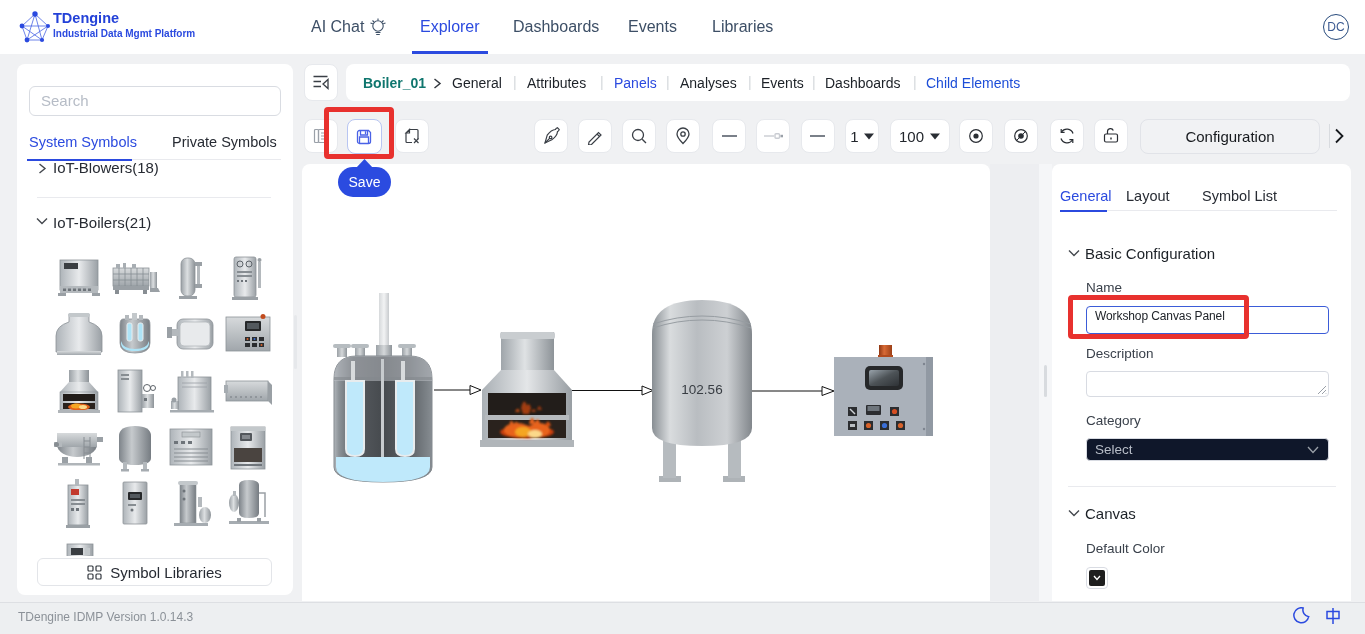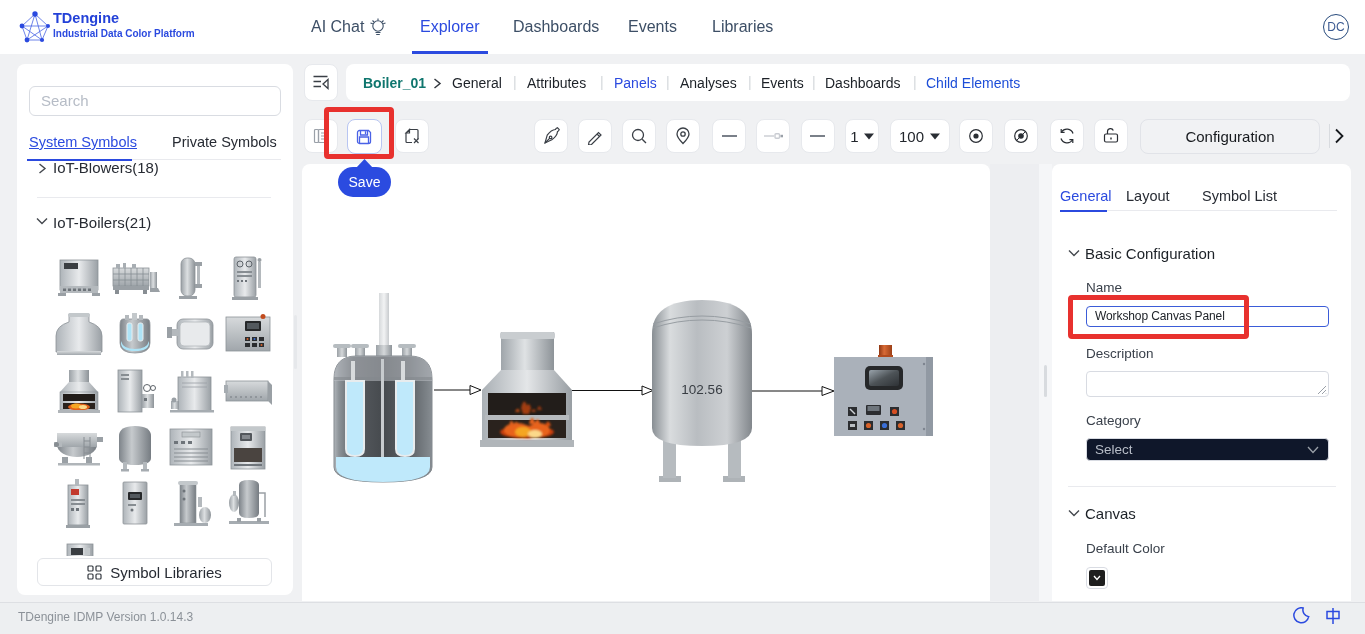--- a/index.html
+++ b/index.html
@@ -23,41 +23,41 @@
   <g fill="#2b4adf">
     <circle cx="21" cy="7" r="2.7"></circle>
     <circle cx="8" cy="19" r="2.4"></circle>
     <circle cx="34" cy="19" r="2"></circle>
     <circle cx="13" cy="33" r="2.4"></circle>
     <circle cx="28" cy="33" r="2.1"></circle>
   </g>
 </svg>
 <div class="abs" style="left:53px;top:11px;width:200px;">
   <div style="font-size:14.5px;font-weight:bold;color:#2341d8;line-height:15px;">TDengine</div>
-  <div style="font-size:10px;font-weight:bold;color:#2b4adf;line-height:10.5px;margin-top:3px;">Industrial Data Color Platform</div>
+  <div style="font-size:10px;font-weight:bold;color:#2b4adf;line-height:10.5px;margin-top:3px;">Industrial Data Mgmt Platform</div>
 </div>
 
 <div class="abs" style="left:311px;top:18px;font-size:16px;color:#3d4f66;">AI Chat</div>
 <svg class="abs" style="left:369px;top:17px;" width="18" height="19" viewBox="0 0 18 19">
   <g stroke="#3d4f66" stroke-width="1.1" fill="none">
     <circle cx="9" cy="9" r="5.2"></circle>
     <path d="M9 1.5 V3.5 M3.5 3.5 L5 5 M14.5 3.5 L13 5 M1.5 6 L3.8 6.8 M16.5 6 L14.2 6.8"></path>
     <path d="M6.5 15.5 h5 M7.2 17.5 h3.6"></path>
   </g>
 </svg>
 <div class="abs" style="left:420px;top:18px;font-size:16px;color:#2b4adf;">Explorer</div>
 <div class="abs" style="left:412px;top:51px;width:76px;height:3px;background:#2b4adf;"></div>
 <div class="abs" style="left:513px;top:18px;font-size:16px;color:#3d4f66;">Dashboards</div>
 <div class="abs" style="left:628px;top:18px;font-size:16px;color:#3d4f66;">Events</div>
 <div class="abs" style="left:712px;top:18px;font-size:16px;color:#3d4f66;">Libraries</div>
 <div class="abs" style="left:1323px;top:14px;width:26px;height:26px;border:1.4px solid #274a7c;border-radius:50%;display:flex;align-items:center;justify-content:center;font-size:12px;color:#3b5a92;">DC</div>
 
 <div class="card" id="sidebar" style="left:17px;top:64px;width:276px;height:531px;"></div>
 <div class="abs" style="left:29px;top:86px;width:252px;height:30px;border:1px solid #d9dce2;border-radius:6px;background:#fff;line-height:28px;padding-left:11px;font-size:15px;color:#b6bcc6;">Search</div>
-<div class="abs" style="left:29px;top:134px;font-size:14.5px;color:#2b4adf;text-decoration:underline;">System Symbols</div>
+<div class="abs" style="left:29px;top:134px;font-size:14.5px;color:#2b4adf;">System Symbols</div>
 <div class="abs" style="left:172px;top:134px;font-size:14.5px;color:#272b33;">Private Symbols</div>
 <div class="abs" style="left:29px;top:159px;width:252px;height:1px;background:#e9eaee;"></div>
 <div class="abs" style="left:27px;top:158.5px;width:105px;height:2.5px;background:#2b4adf;"></div>
 
 <div class="abs" style="left:17px;top:163px;width:276px;height:393px;overflow:hidden;background:#fff;">
   <svg style="position:absolute;left:21px;top:0px;" width="9" height="11" viewBox="0 0 9 11">
       <path d="M1.5 1 L7 5.5 L1.5 10" stroke="#44484e" stroke-width="1.4" fill="none"></path>
     </svg>
   <div style="position:absolute;left:36px;top:-4px;font-size:15px;color:#272b33;">IoT-Blowers(18)</div>
   <div style="position:absolute;left:20px;top:34px;width:234px;height:1px;background:#e9eaee;"></div>
@@ -632,21 +632,21 @@
 <div class="abs" style="left:1126px;top:188px;font-size:14.5px;color:#272b33;">Layout</div>
 <div class="abs" style="left:1183px;top:188px;font-size:14.5px;color:#272b33;margin-left:19px;">Symbol List</div>
 <div class="abs" style="left:1060px;top:210px;width:277px;height:1px;background:#e9eaee;"></div>
 <div class="abs" style="left:1060px;top:209.5px;width:47px;height:2.5px;background:#2b4adf;"></div>
 
 <svg class="abs" style="left:1068px;top:249px;" width="12" height="8" viewBox="0 0 12 8">
     <path d="M1 1.5 L6 6.5 L11 1.5" stroke="#44484e" stroke-width="1.4" fill="none"></path>
   </svg>
 <div class="abs" style="left:1085px;top:245px;font-size:15px;color:#1c2127;">Basic Configuration</div>
 <div class="abs" style="left:1086px;top:280px;font-size:13.5px;color:#3a414b;">Name</div>
-<div class="abs" style="left:1086px;top:306px;width:243px;height:21px;border:1px solid #3b5cd8;border-radius:4px;background:#fff;line-height:19px;padding-left:8px;font-size:12px;letter-spacing:-0.1px;color:#20242a;">Workshop Canvas Panel</div>
+<div class="abs" style="left:1086px;top:306px;width:243px;height:28px;border:1px solid #3b5cd8;border-radius:4px;background:#fff;line-height:19px;padding-left:8px;font-size:12px;letter-spacing:-0.1px;color:#20242a;">Workshop Canvas Panel</div>
 <div class="abs" style="left:1086px;top:346px;font-size:13.5px;color:#3a414b;">Description</div>
 <div class="abs" style="left:1086px;top:371px;width:243px;height:26px;border:1px solid #d8dbe2;border-radius:4px;background:#fff;">
   <svg style="position:absolute;right:1px;bottom:1px;" width="10" height="10" viewBox="0 0 10 10">
       <g stroke="#9aa0a8" stroke-width="1">
         <path d="M9 1 L1 9 M9 5 L5 9 M9 8.5 L8.5 9"></path>
       </g>
     </svg>
 </div>
 <div class="abs" style="left:1086px;top:413px;font-size:13.5px;color:#3a414b;">Category</div>
 <div class="abs" style="left:1086px;top:438px;width:243px;height:23px;border:1px solid #d8dbe2;border-radius:4px;background:#0f172a;line-height:21px;padding-left:8px;font-size:13.5px;color:#b8bec8;">Select</div>

